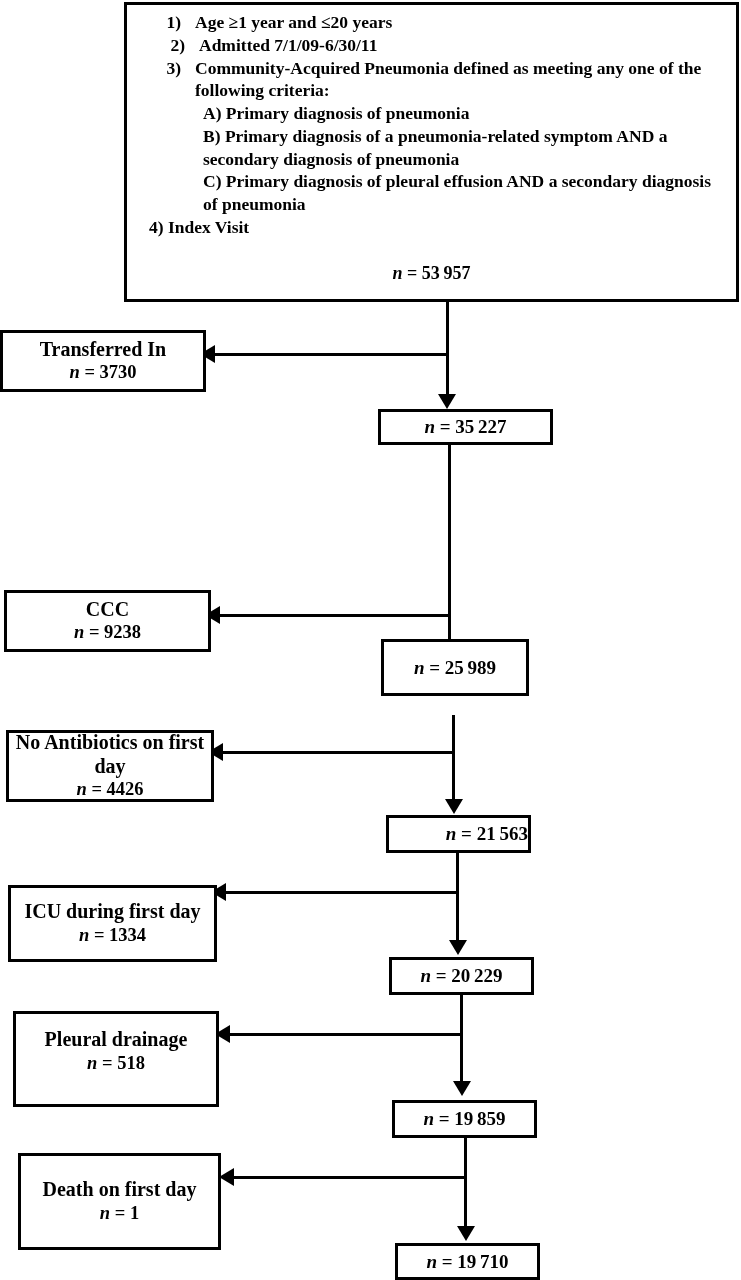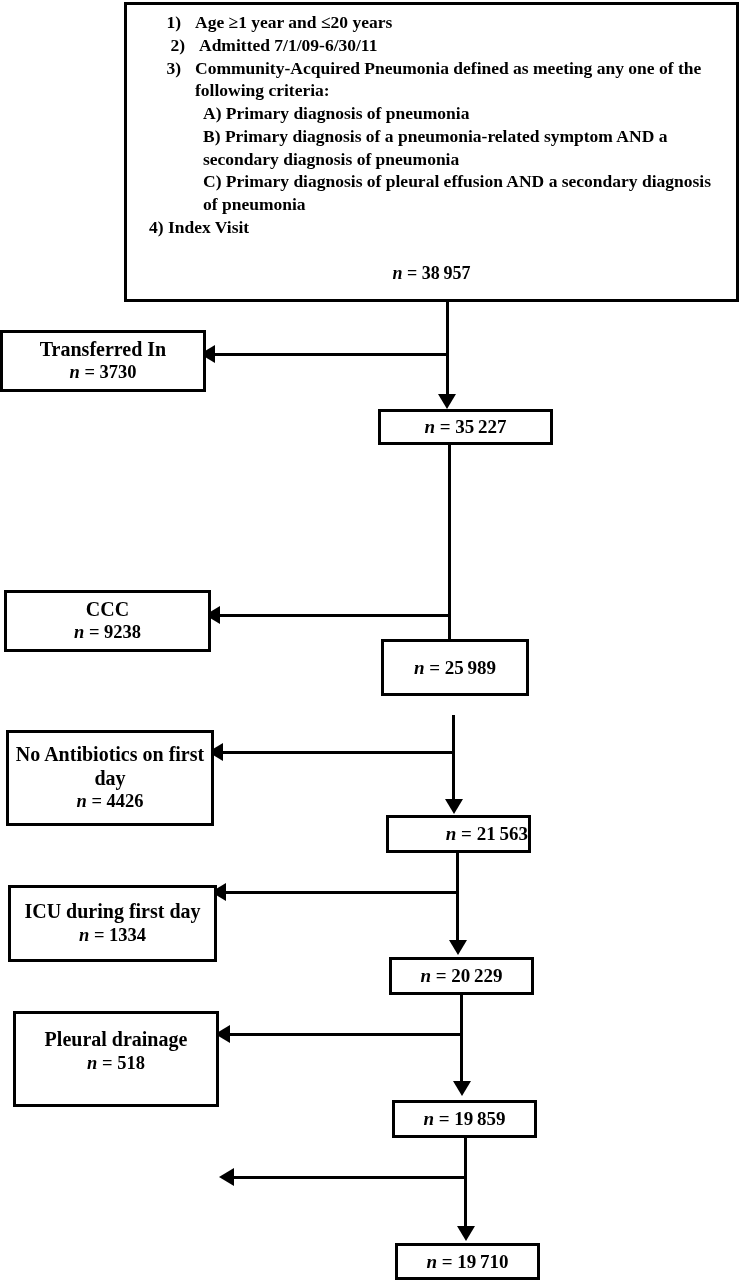--- a/index.html
+++ b/index.html
@@ -161,21 +161,21 @@
       <div class="crit-sub">A) Primary diagnosis of pneumonia</div>
       <div class="crit-sub">B) Primary diagnosis of a pneumonia-related symptom AND a secondary diagnosis of pneumonia</div>
       <div class="crit-sub">C) Primary diagnosis of pleural effusion AND a secondary diagnosis of pneumonia</div>
 
       <div class="crit-plain">4) Index Visit</div>
     </div>
 
     <div class="criteria-total">
       <span class="itn">n</span>
       <span>=</span>
-      <span>38 957</span>
+      <span>53 957</span>
     </div>
   </div>
 
   <div class="box excl-box" style="left:0px; top:330px; width:206px; height:62px;">
     <span class="excl-label">Transferred In</span>
     <span class="excl-n">
       <span class="itn">n</span>
       <span>=</span>
       <span>3730</span>
     </span>
@@ -183,21 +183,21 @@
 
   <div class="box excl-box" style="left:4px; top:590px; width:207px; height:62px;">
     <span class="excl-label">CCC</span>
     <span class="excl-n">
       <span class="itn">n</span>
       <span>=</span>
       <span>9238</span>
     </span>
   </div>
 
-  <div class="box excl-box" style="left:6px; top:730px; width:208px; height:96px;">
+  <div class="box excl-box" style="left:6px; top:730px; width:208px; height:72px;">
     <span class="excl-label">No Antibiotics on first day</span>
     <span class="excl-n">
       <span class="itn">n</span>
       <span>=</span>
       <span>4426</span>
     </span>
   </div>
 
   <div class="box excl-box" style="left:8px; top:885px; width:209px; height:77px;">
     <span class="excl-label">ICU during first day</span>
@@ -210,20 +210,28 @@
 
   <div class="box excl-box" style="left:13px; top:1011px; width:206px; height:96px; justify-content:flex-start; padding-top:14px;">
     <span class="excl-label">Pleural drainage</span>
     <span class="excl-n">
       <span class="itn">n</span>
       <span>=</span>
       <span>518</span>
     </span>
   </div>
 
+  <div class="box excl-box" style="left:18px; top:1153px; width:203px; height:97px;">
+    <span class="excl-label">Death on first day</span>
+    <span class="excl-n">
+      <span class="itn">n</span>
+      <span>=</span>
+      <span>1</span>
+    </span>
+  </div>
 
   <div class="box node-box" style="left:378px; top:409px; width:175px; height:36px;">
     <span>
       <span class="itn">n</span>
       <span>=</span>
       <span>35 227</span>
     </span>
   </div>
 
   <div class="box node-box" style="left:381px; top:639px; width:148px; height:57px;">

